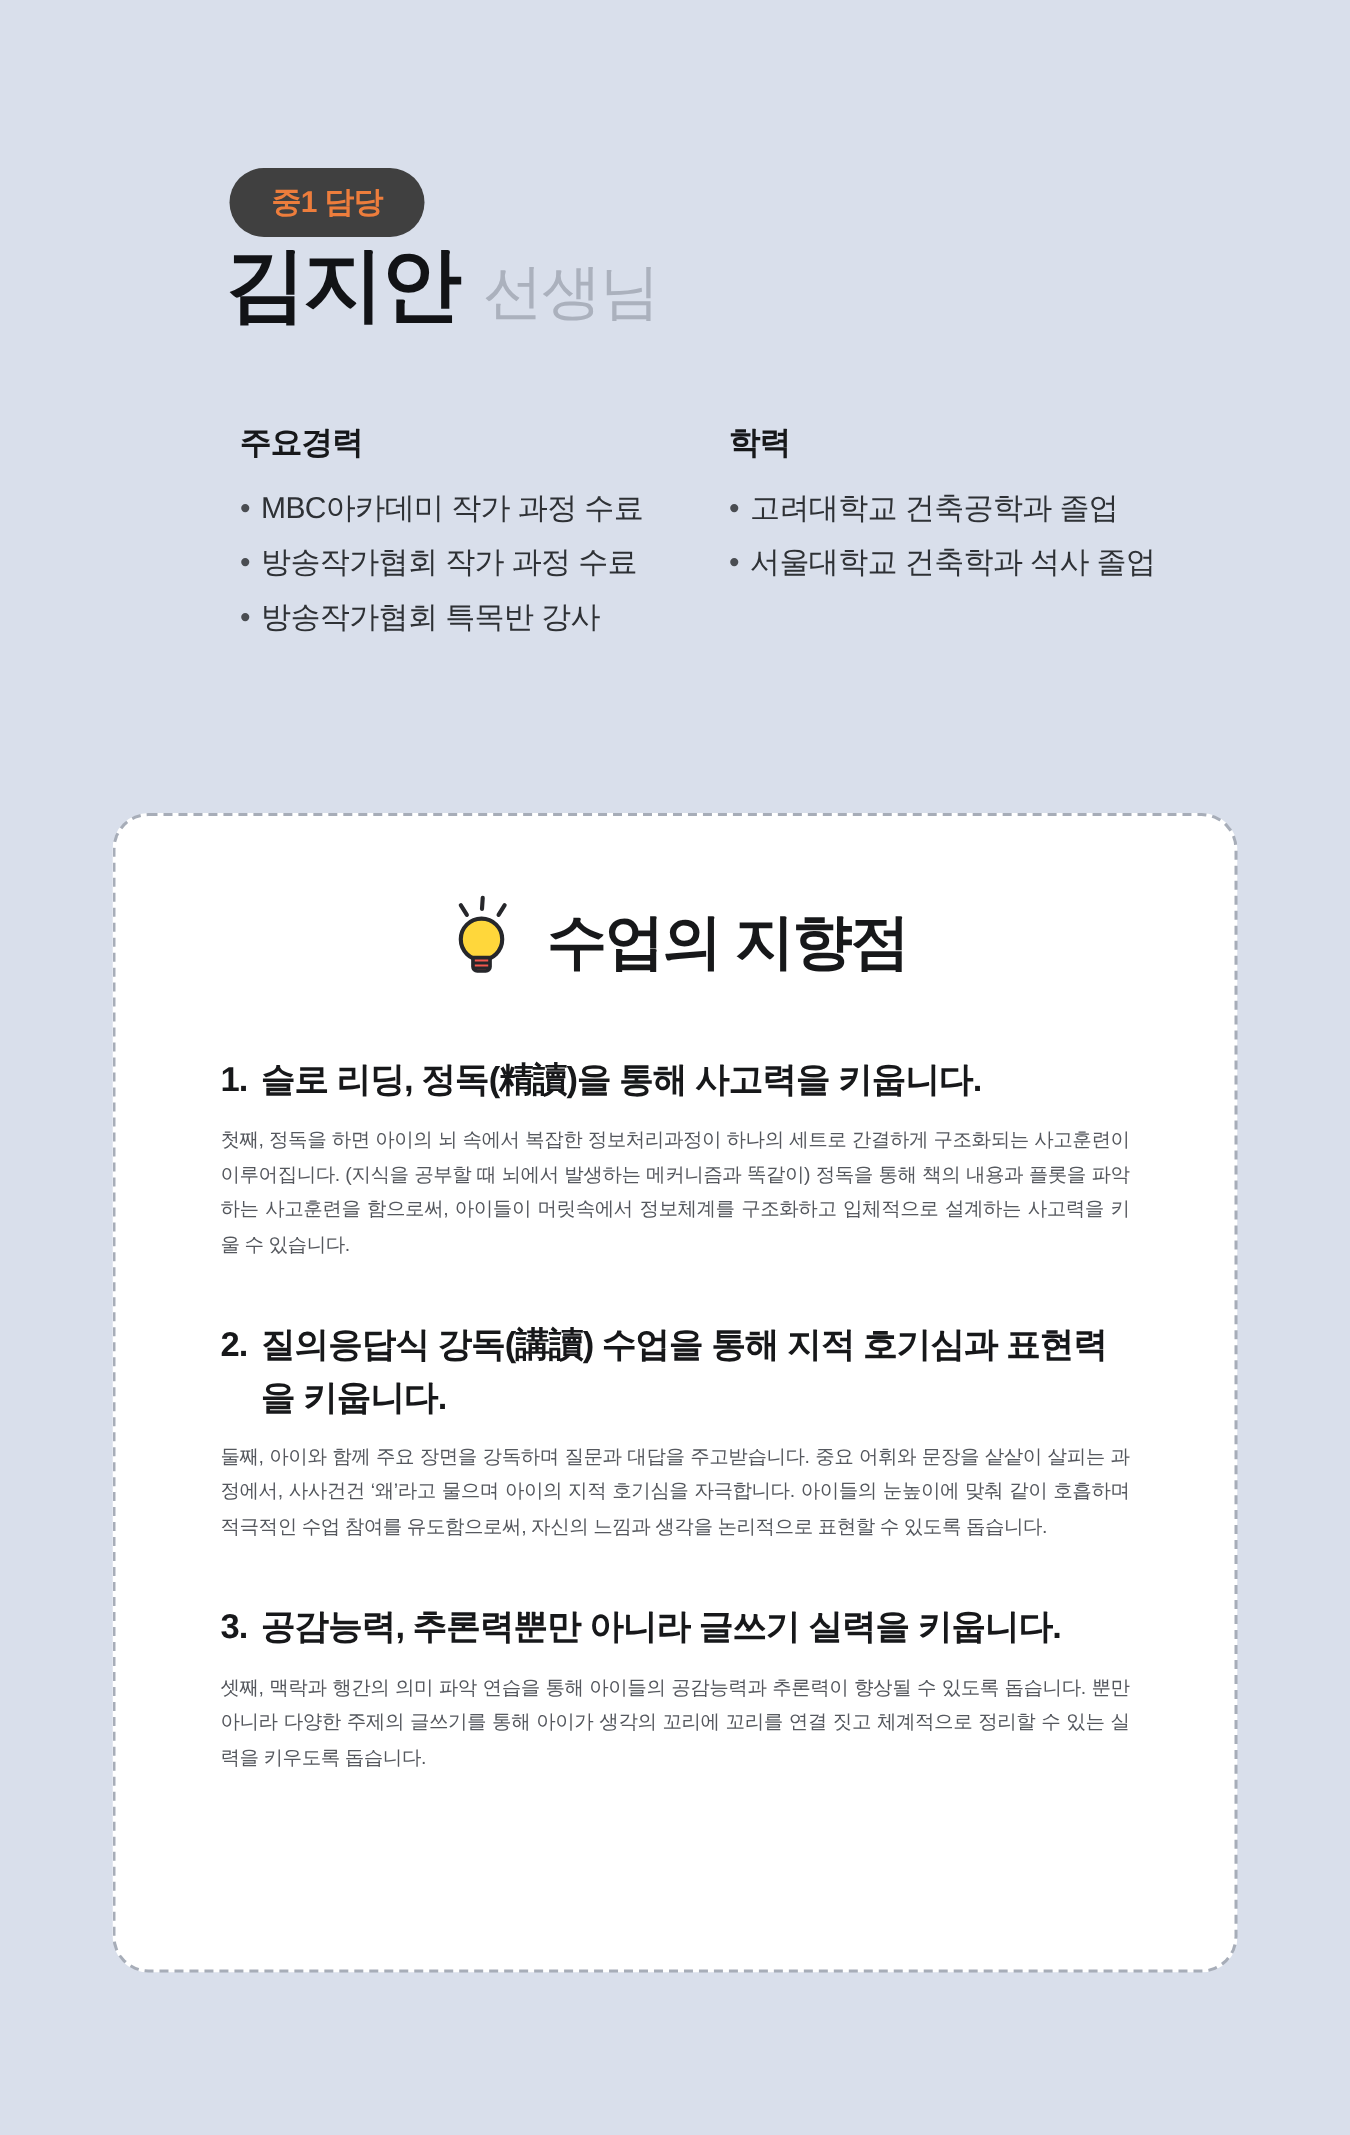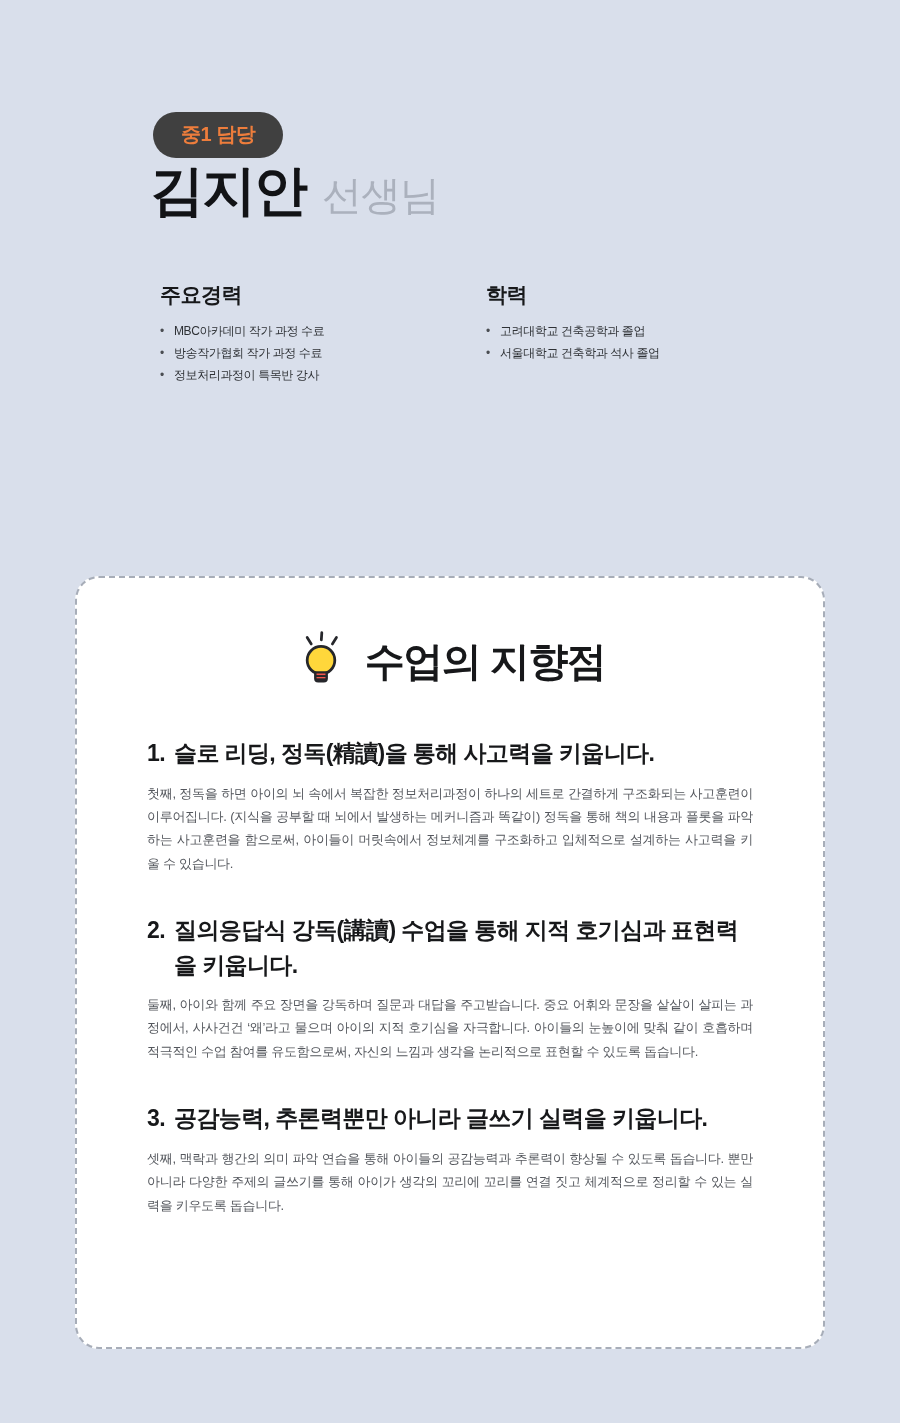--- a/index.html
+++ b/index.html
@@ -63,38 +63,38 @@
   .info-col + .info-col { width: 330px; }
   .info-title {
     margin: 0 0 12px 0;
     font-size: 21px;
     font-weight: 700;
     color: #17181a;
     letter-spacing: -0.5px;
   }
   .info-list { list-style: none; margin: 0; padding: 0; }
   .info-list li {
-    font-size: 12px;
+    font-size: 20px;
     line-height: 1.82;
     color: #2e3135;
     letter-spacing: -0.4px;
     padding-left: 14px;
     position: relative;
   }
   .info-list li::before {
     content: "•";
     position: absolute;
     left: 0;
     color: #4a4d52;
   }
   
   .card {
     position: absolute;
     left: 75px;
-    top: 576px;
+    top: 542px;
     width: 750px;
     min-height: 773px;
     box-sizing: border-box;
     background: #ffffff;
     border: 2px dashed #a7adb8;
     border-radius: 24px;
     padding: 52px 70px 48px;
   }
   .card-title-row {
     display: flex;
@@ -144,21 +144,21 @@
     <span class="teacher-name">김지안</span>
     <span class="teacher-suffix">선생님</span>
   </div>
 
   <div class="info-cols">
     <div class="info-col">
       <h3 class="info-title">주요경력</h3>
       <ul class="info-list">
         <li>MBC아카데미 작가 과정 수료</li>
         <li>방송작가협회 작가 과정 수료</li>
-        <li>정보처리과정이 특목반 강사</li>
+        <li>방송작가협회 특목반 강사</li>
       </ul>
     </div>
     <div class="info-col">
       <h3 class="info-title">학력</h3>
       <ul class="info-list">
         <li>고려대학교 건축공학과 졸업</li>
         <li>서울대학교 건축학과 석사 졸업</li>
       </ul>
     </div>
   </div>

